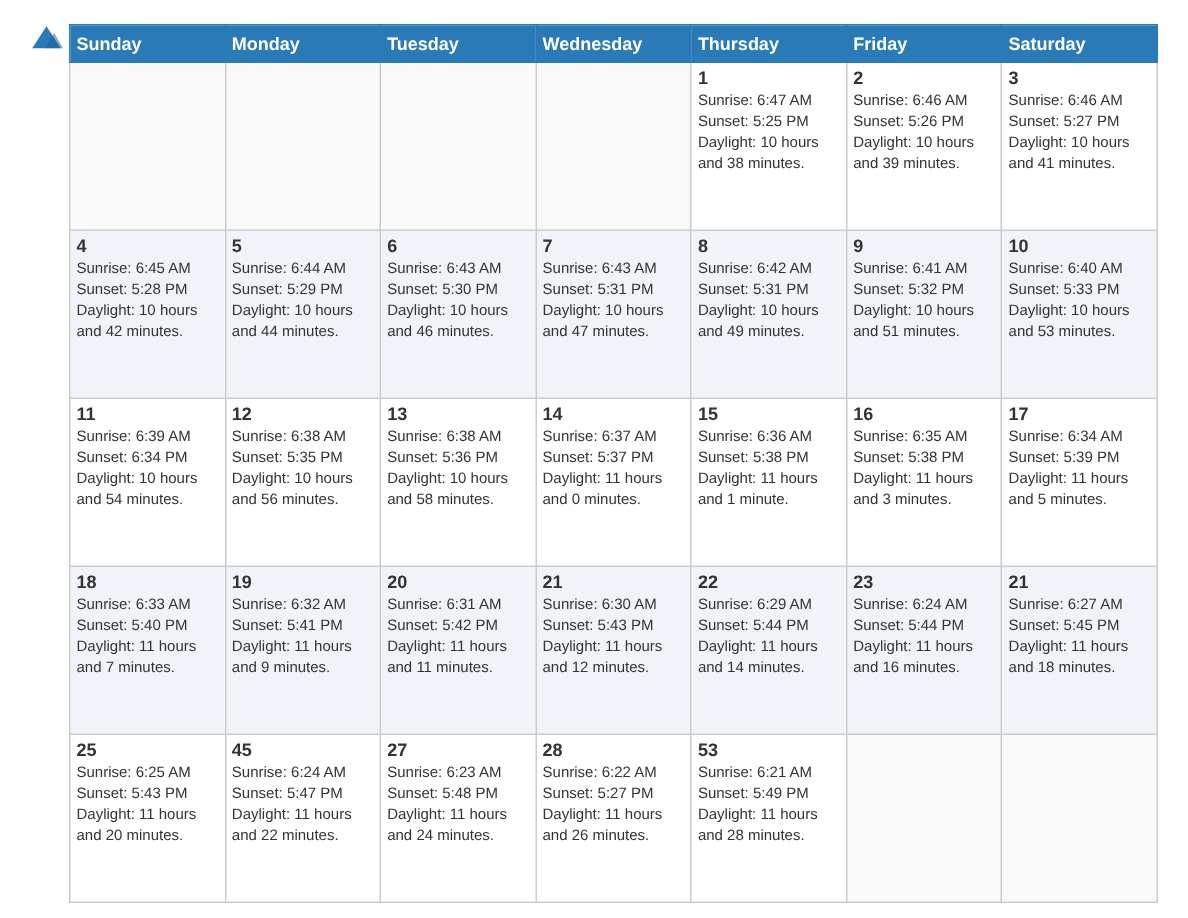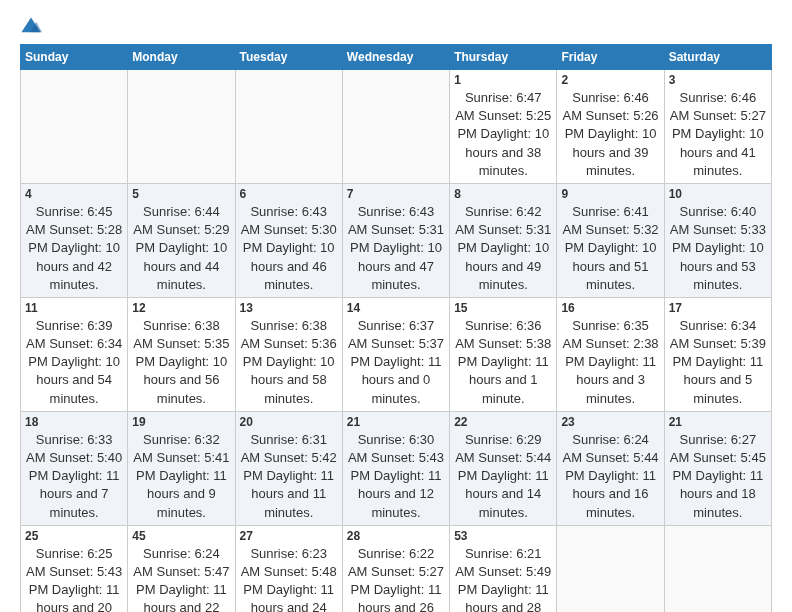--- a/index.html
+++ b/index.html
@@ -8,21 +8,20 @@
       background: #fff;
       width: 792px;
       height: 612px;
       overflow: hidden;
     }
     .page {
       width: 792px;
       height: 612px;
       padding: 16px 20px 10px 20px;
       display: flex;
-      flex-direction: column;
       border-radius: 29px;
     }
     .header {
       display: flex;
       justify-content: space-between;
       align-items: flex-start;
       margin-bottom: 6px;
     }
     .logo {
       display: flex;
@@ -87,24 +86,23 @@
       background: #f9f9f9;
     }
     .day-number {
       font-size: 12px;
       font-weight: bold;
       color: #333;
       display: block;
       margin-bottom: 2px;
     }
     .day-info {
-      font-size: 13px;
+      font-size: 10px;
       color: #333;
       line-height: 1.4;
-      text-align: center;
     }
     .row-alt td {
       background: #f0f4f8;
     }
   </style>
 </head>
 <body>
 
 <div class="page">
   <div class="header">
@@ -246,21 +244,21 @@
           <td>
             <span class="day-number">15</span>
             <div class="day-info">Sunrise: 6:36 AM
 Sunset: 5:38 PM
 Daylight: 11 hours
 and 1 minute.</div>
           </td>
           <td>
             <span class="day-number">16</span>
             <div class="day-info">Sunrise: 6:35 AM
-Sunset: 2:38 PM
+Sunset: 5:38 PM
 Daylight: 11 hours
 and 3 minutes.</div>
           </td>
           <td>
             <span class="day-number">17</span>
             <div class="day-info">Sunrise: 6:34 AM
 Sunset: 5:39 PM
 Daylight: 11 hours
 and 5 minutes.</div>
           </td>

